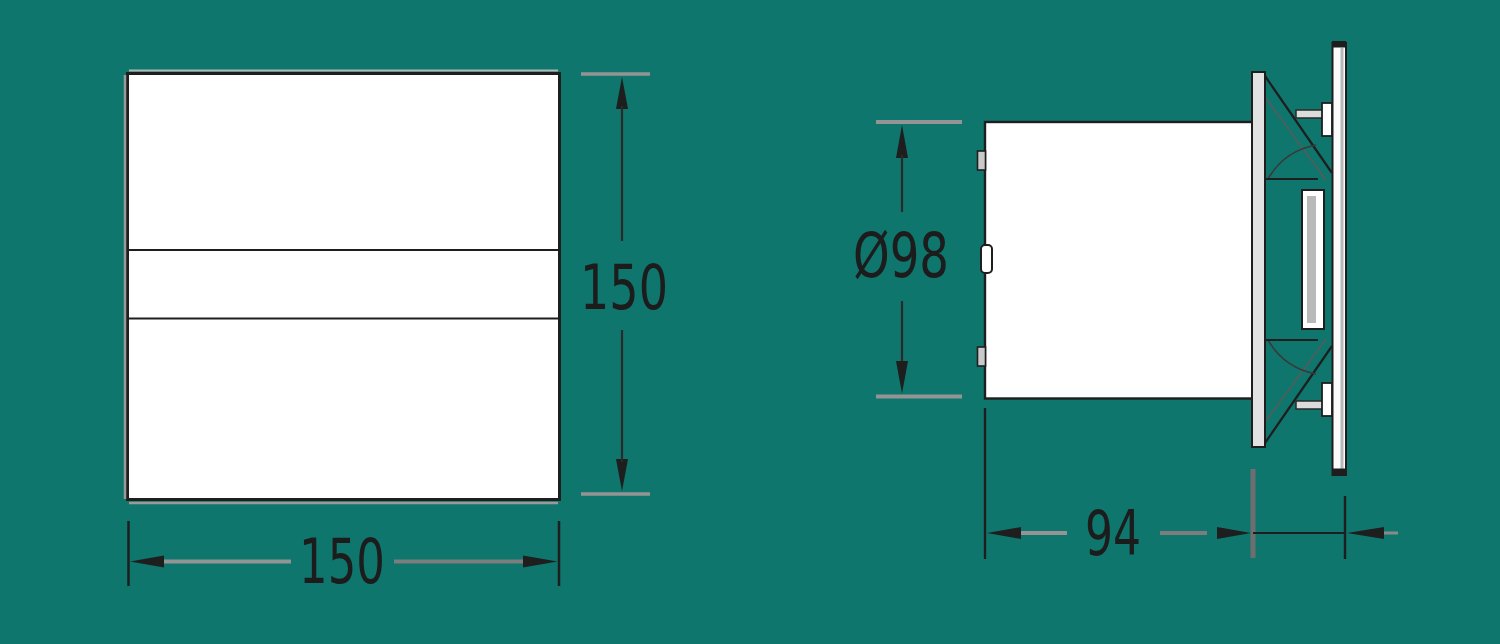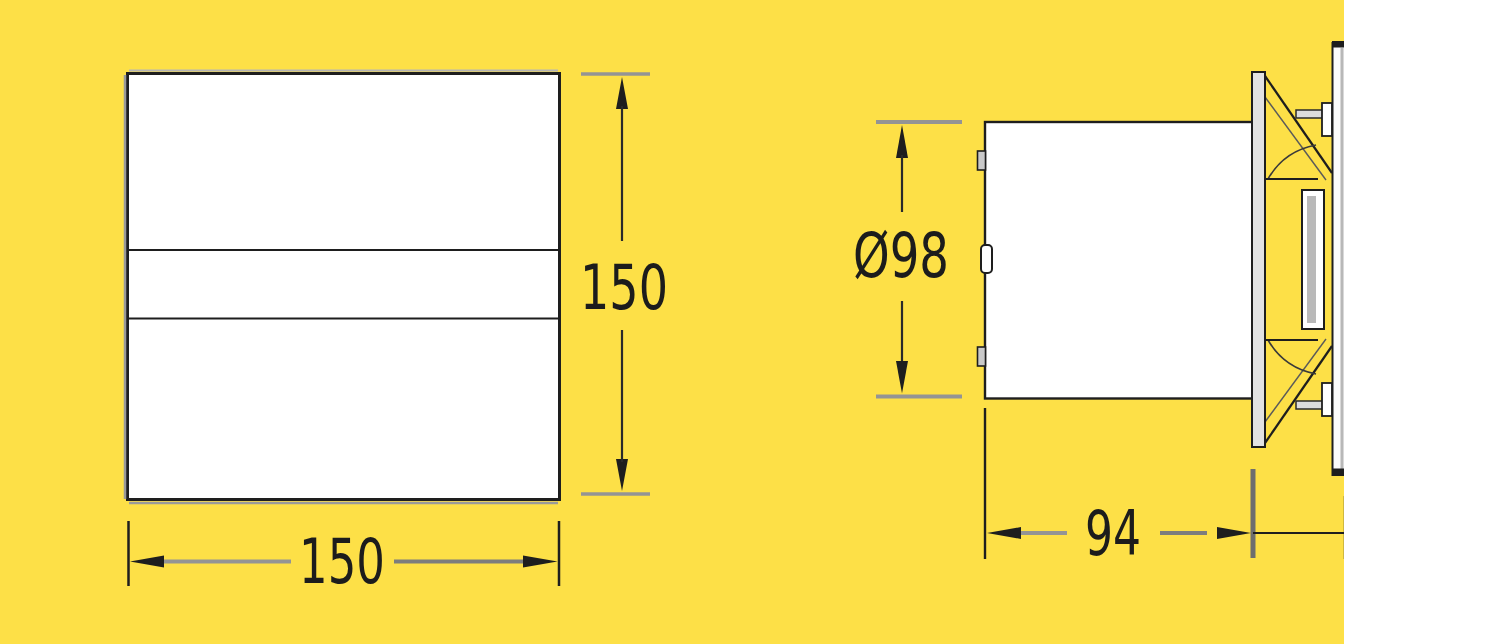--- a/index.html
+++ b/index.html
@@ -2,23 +2,23 @@
 <html><head>
 <meta charset="utf-8">
 <style>
   html, body {
     margin: 0;
     padding: 0;
     background: #ffffff;
   }
   .canvas {
     position: relative;
-    width: 1344px;
+    width: 1500px;
     height: 644px;
-    background: #fde047;
+    background: #0f766e;
     overflow: hidden;
     font-family: "DejaVu Sans", "Liberation Sans", sans-serif;
   }
   svg { display: block; }
   text.dim-label {
     font-family: "DejaVu Sans", "Liberation Sans", sans-serif;
     font-size: 62px;
     fill: #1c1c1c;
   }
 </style>

